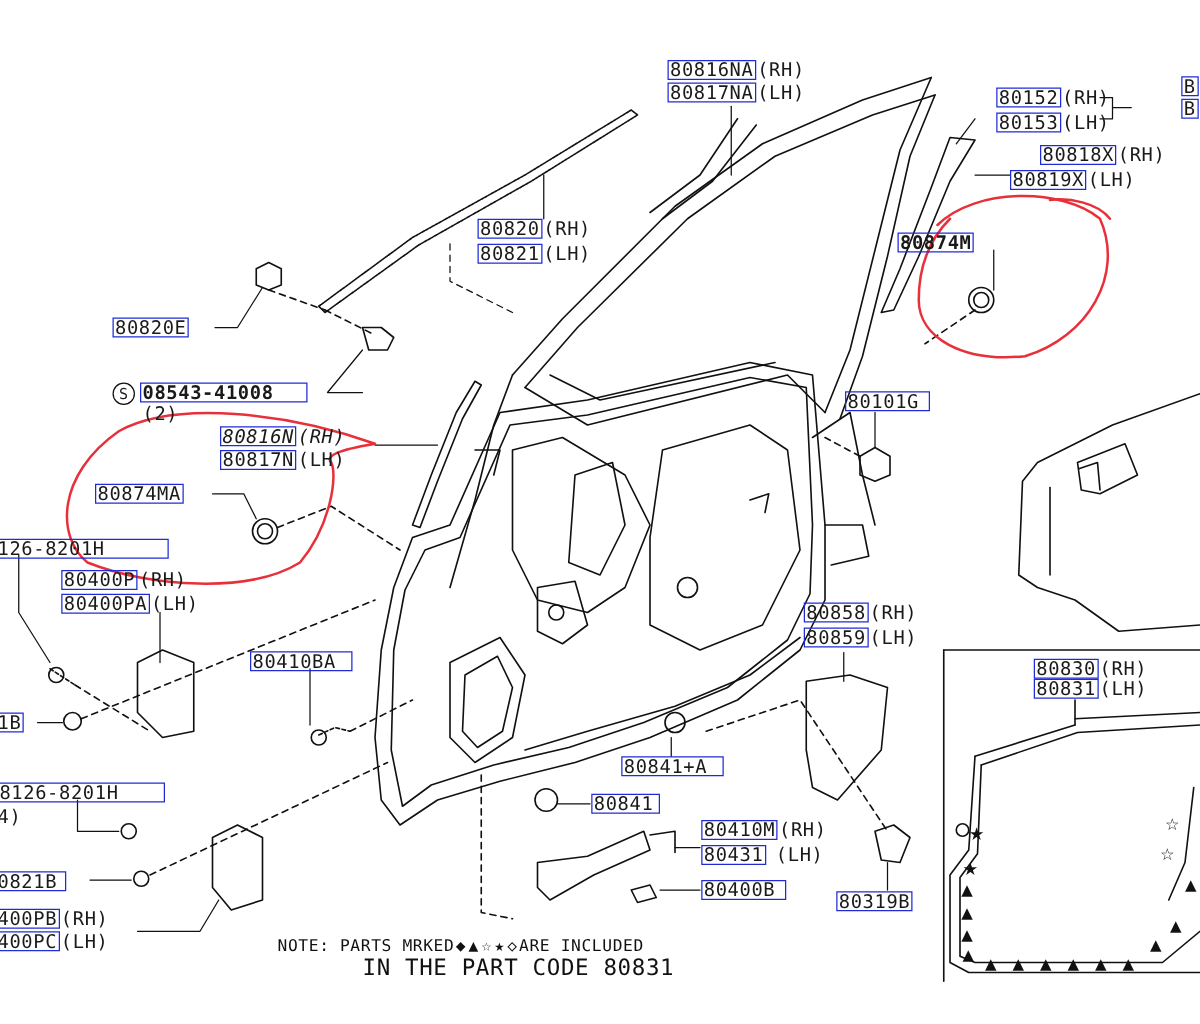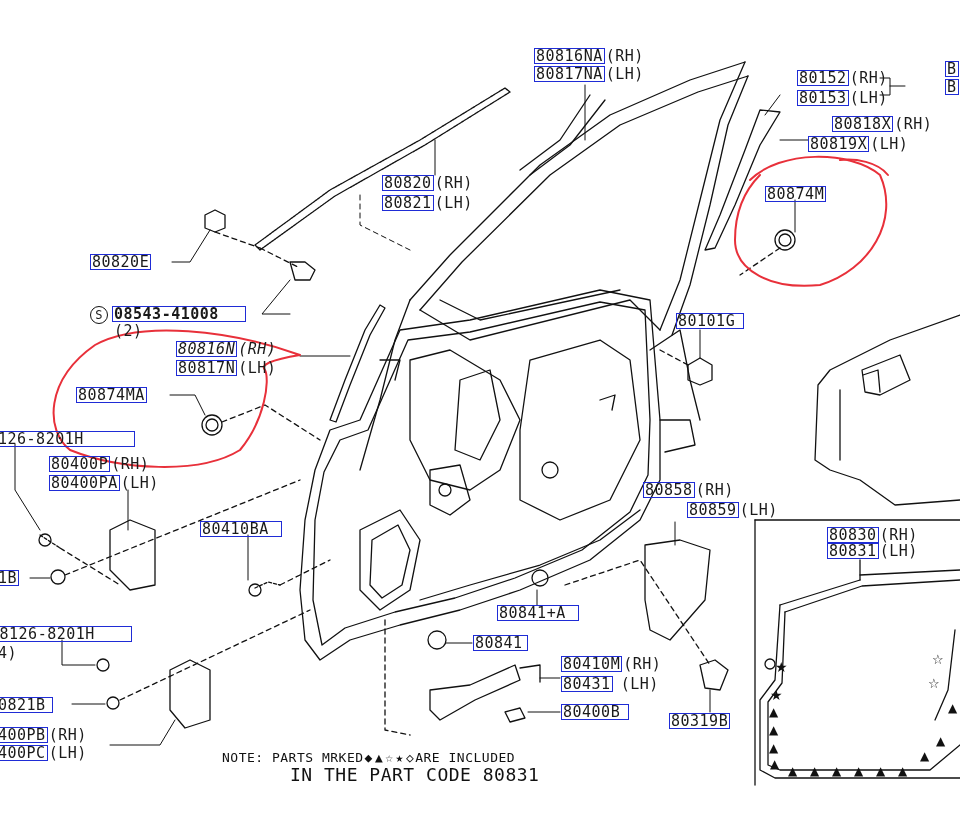--- a/index.html
+++ b/index.html
@@ -167,37 +167,37 @@
 </svg>
 
 <div class="lbl" style="left:534px;top:48px;"><span class="pn">80816NA</span><span class="side">(RH)</span></div>
 <div class="lbl" style="left:534px;top:66px;"><span class="pn">80817NA</span><span class="side">(LH)</span></div>
 <div class="lbl" style="left:797px;top:70px;"><span class="pn">80152</span><span class="side">(RH)</span></div>
 <div class="lbl" style="left:797px;top:90px;"><span class="pn">80153</span><span class="side">(LH)</span></div>
 <div class="lbl" style="left:945px;top:61px;"><span class="pn">B</span></div>
 <div class="lbl" style="left:945px;top:79px;"><span class="pn">B</span></div>
 <div class="lbl" style="left:808px;top:116px;margin-left:24px;"><span class="pn">80818X</span><span class="side">(RH)</span></div>
 <div class="lbl" style="left:808px;top:136px;"><span class="pn">80819X</span><span class="side">(LH)</span></div>
-<div class="lbl" style="left:765px;top:186px;"><span class="pn">80874M</span></div>
+<div class="lbl" style="left:718px;top:186px;font-weight:bold;"><span class="pn">80874M</span></div>
 <div class="lbl" style="left:382px;top:175px;"><span class="pn">80820</span><span class="side">(RH)</span></div>
 <div class="lbl" style="left:382px;top:195px;"><span class="pn">80821</span><span class="side">(LH)</span></div>
 <div class="lbl" style="left:90px;top:254px;"><span class="pn">80820E</span></div>
 <div class="lbl" style="left:90px;top:306px;">
   <span style="display:inline-block;width:16px;height:16px;border:1.3px solid #111;border-radius:50%;text-align:center;line-height:16px;font-size:12px;margin-right:4px;">S</span><span class="pn" style="padding-right:26px;font-weight:bold;">08543-41008</span>
 </div>
 <div class="lbl" style="left:114px;top:323px;"><span>(2)</span></div>
 <div class="lbl" style="left:176px;top:341px;font-style:italic;"><span class="pn">80816N</span><span class="side">(RH)</span></div>
 <div class="lbl" style="left:176px;top:360px;"><span class="pn">80817N</span><span class="side">(LH)</span></div>
 <div class="lbl" style="left:76px;top:387px;"><span class="pn">80874MA</span></div>
 <div class="lbl" style="left:-4px;top:431px;"><span class="pn" style="padding-right:50px;">126-8201H</span></div>
 <div class="lbl" style="left:49px;top:456px;"><span class="pn">80400P</span><span class="side">(RH)</span></div>
 <div class="lbl" style="left:49px;top:475px;"><span class="pn">80400PA</span><span class="side">(LH)</span></div>
 <div class="lbl" style="left:676px;top:313px;"><span class="pn" style="padding-right:8px;">80101G</span></div>
 <div class="lbl" style="left:643px;top:482px;"><span class="pn">80858</span><span class="side">(RH)</span></div>
-<div class="lbl" style="left:643px;top:502px;margin-left:44px;"><span class="pn">80859</span><span class="side">(LH)</span></div>
+<div class="lbl" style="left:643px;top:502px;"><span class="pn">80859</span><span class="side">(LH)</span></div>
 <div class="lbl" style="left:200px;top:521px;"><span class="pn" style="padding-right:12px;">80410BA</span></div>
 <div class="lbl" style="left:-4px;top:570px;"><span class="pn">1B</span></div>
 <div class="lbl" style="left:827px;top:527px;"><span class="pn">80830</span><span class="side">(RH)</span></div>
 <div class="lbl" style="left:827px;top:543px;text-decoration:underline;"><span class="pn">80831</span><span class="side">(LH)</span></div>
 <div class="lbl" style="left:497px;top:605px;"><span class="pn" style="padding-right:12px;">80841+A</span></div>
 <div class="lbl" style="left:473px;top:635px;"><span class="pn" style="padding-right:4px;">80841</span></div>
 <div class="lbl" style="left:-12px;top:626px;"><span class="pn" style="padding-right:36px;">08126-8201H</span></div>
 <div class="lbl" style="left:-2px;top:645px;"><span>4)</span></div>
 <div class="lbl" style="left:-4px;top:697px;"><span class="pn" style="padding-right:6px;">0821B</span></div>
 <div class="lbl" style="left:561px;top:656px;text-align:right;"><span class="pn">80410M</span><span class="side">(RH)</span></div>

